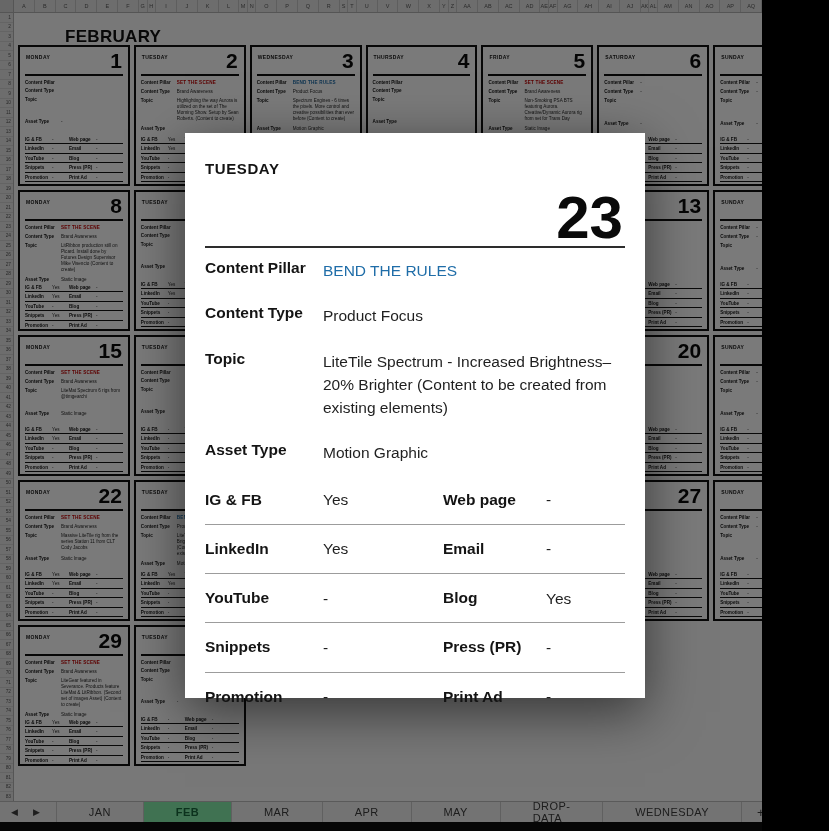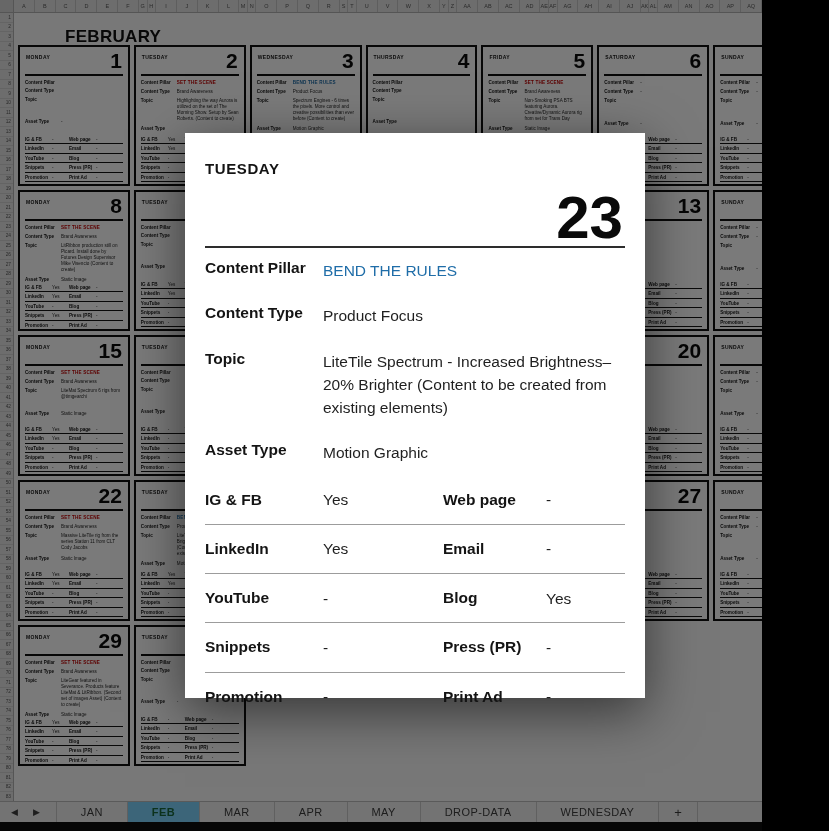--- a/index.html
+++ b/index.html
@@ -42,24 +42,24 @@
   .dc-chrow { display:grid; grid-template-columns:27px 17px 27px 1fr; align-items:center;
               font-size:4.6px; border-bottom:1.5px solid #141414; padding:2px 0 1.5px; }
   .dc-chlabel { font-weight:700; color:#151515; }
   .dc-chval { color:#2a2a2a; }
 
   
   .tabbar { position:absolute; left:0; right:0; bottom:9px; height:21px; background:#f0f0f0;
             border-top:1px solid #bcbcbc; display:flex; align-items:stretch; z-index:4; }
   .tab-arrows { display:flex; align-items:center; gap:15px; padding:0 16px 0 11px; }
   .tab-arrow { font-size:9px; color:#3f3f3f; cursor:default; }
-  .tab { display:flex; align-items:center; justify-content:center; padding:0 24px;
+  .tab { display:flex; align-items:center; justify-content:center; padding:0 32px;
          font-size:11px; color:#3d3d3d; border-right:1px solid #c8c8c8; letter-spacing:.4px; }
   .tab:first-of-type { border-left:1px solid #c8c8c8; }
-  .tab.active { background:#7dd3fc; color:#1b6a3e; font-weight:700; }
+  .tab.active { background:#86efac; color:#1b6a3e; font-weight:700; }
   .tab-add { display:flex; align-items:center; justify-content:center; padding:0 15px;
              font-size:13px; color:#3d3d3d; border-right:1px solid #c8c8c8; }
   .bottom-strip { position:absolute; left:0; right:0; bottom:0; height:9px; background:#0d0d0d; z-index:4; }
 
   
   .dim { position:absolute; inset:0; background:rgba(0,0,0,.52); z-index:30; }
   .modal { position:absolute; left:185px; top:133px; width:460px; height:565px; background:#fff;
            z-index:40; padding:14px 20px 0; box-shadow:0 14px 50px rgba(0,0,0,.55); }
   .m-head { position:relative; height:101px; border-bottom:2px solid #2d2d2d; }
   .m-day { font-size:15px; font-weight:700; letter-spacing:.6px; color:#141414; padding-top:13px; }

